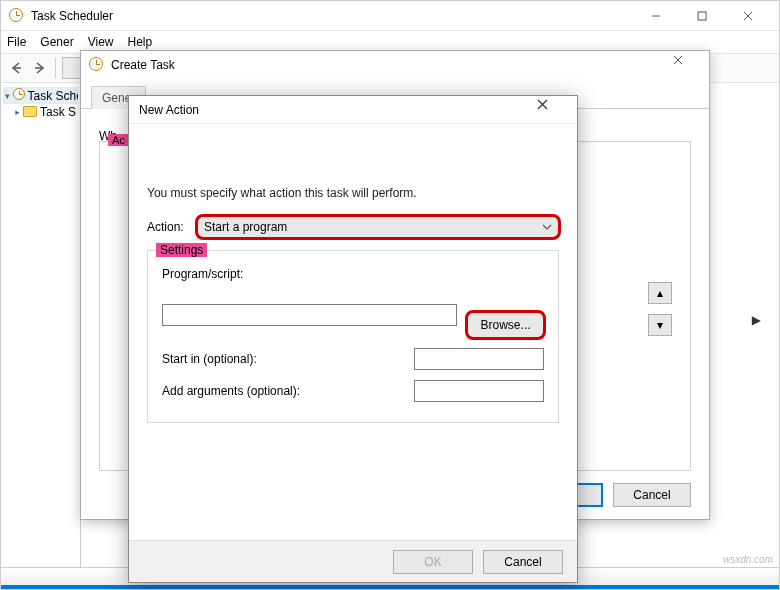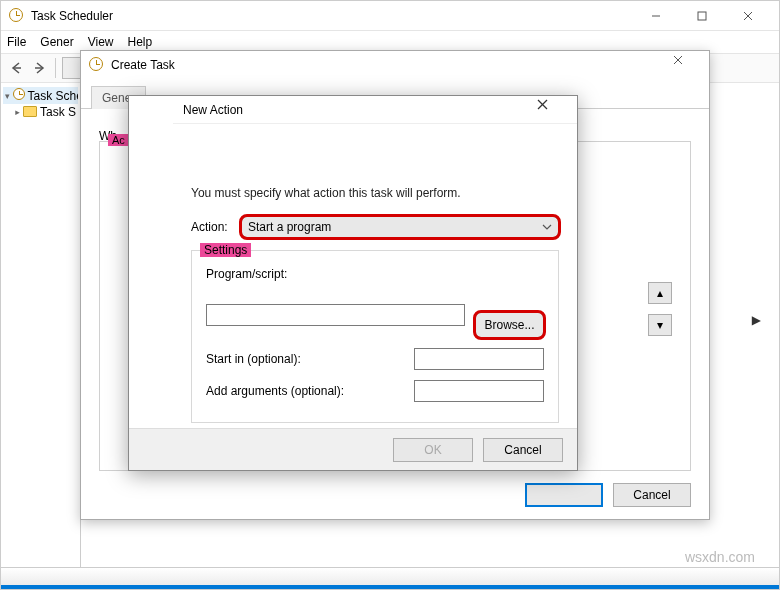--- a/index.html
+++ b/index.html
@@ -25,42 +25,42 @@
     .tree { width: 80px; border-right: 1px solid #ccc; padding: 4px 2px; }
     .tree-item { display: flex; align-items: center; gap: 3px; padding: 1px 2px; white-space: nowrap; overflow: hidden; }
     .tree-item.sel { background: rgba(0,120,215,0.12); }
     .tree-chev { width: 9px; text-align: center; color: #666; font-size: 9px; }
     
     .main-area { flex: 1; background: #fff; position: relative; }
     .arrow-right { position: absolute; right: 18px; top: 230px; color: #333; }
     
     .statusbar { position: absolute; bottom: 0; left: 0; right: 0; height: 22px; background: linear-gradient(#fff,#e8e8e8); border-top: 1px solid #ccc; }
     .statusbar::after { content: ""; position: absolute; bottom: 0; left: 0; right: 0; height: 4px; background: #0078d7; }
-    .watermark { position: absolute; bottom: 24px; right: 24px; font-size: 14px; color: #bbb; }
+    .watermark { position: absolute; bottom: 24px; right: 6px; font-size: 10px; color: #bbb; font-style: italic; }
     
     
     .create-task { position: absolute; left: 80px; top: 50px; width: 630px; height: 470px; background: #fff; border: 1px solid #aaa; box-shadow: 0 3px 12px rgba(0,0,0,0.25); }
     .ct-title { height: 28px; display: flex; align-items: center; padding: 0 8px; background: #fff; }
     .ct-title .icon { width: 16px; height: 16px; margin-right: 6px; }
     .ct-title .title { flex: 1; }
     .ct-close { width: 28px; height: 20px; text-align: center; color: #555; }
     .ct-tabs { display: flex; padding: 6px 10px 0 10px; gap: 2px; border-bottom: 1px solid #ccc; }
     .ct-tab { padding: 4px 10px; background: #f0f0f0; border: 1px solid #ccc; border-bottom: none; position: relative; top: 1px; color: #555; }
     .ct-body { padding: 14px 18px; }
     .ct-row { margin: 6px 0; }
     .ct-frame { position: absolute; left: 18px; right: 18px; top: 90px; bottom: 48px; border: 1px solid #d0d0d0; }
     .ct-frame-lbl { position: absolute; top: -8px; left: 8px; background: #ec4899; padding: 0 4px; font-size: 11px; text-align: right; }
     .ct-actions-panel { position: absolute; right: 18px; top: 40px; display: flex; flex-direction: column; gap: 10px; }
     .ct-btn { width: 78px; height: 24px; background: #e8e8e8; border: 1px solid #adadad; }
     .ct-btn.default { border: 2px solid #0078d7; }
     .ct-bottom { position: absolute; bottom: 12px; right: 18px; display: flex; gap: 10px; }
     .ct-small-btn { width: 24px; height: 22px; background: #e8e8e8; border: 1px solid #adadad; display: flex; align-items: center; justify-content: center; }
     
     
-    .new-action { position: absolute; left: 128px; top: 95px; width: 450px; height: 376px; background: #fff; border: 1px solid #888; box-shadow: 0 4px 20px rgba(0,0,0,0.35); padding-left: 44px; }
+    .new-action { position: absolute; left: 128px; top: 95px; width: 450px; height: 488px; background: #fff; border: 1px solid #888; box-shadow: 0 4px 20px rgba(0,0,0,0.35); }
     .na-title { height: 28px; display: flex; align-items: center; padding: 0 10px; background: #fff; border-bottom: 1px solid #eee; }
     .na-title .title { flex: 1; }
     .na-close { width: 30px; height: 22px; text-align: center; color: #333; font-size: 14px; }
     .na-body { padding: 14px 18px; }
     .na-msg { margin-bottom: 16px; color: #222; margin-top: 48px; }
     .na-row { display: flex; align-items: center; margin-bottom: 12px; }
     .na-label { width: 50px; }
     .na-select { flex: 1; height: 22px; border: 1px solid #7a7a7a; background: #e8e8e8; padding: 0 6px; display: flex; align-items: center; justify-content: space-between; }
     .highlight-red { outline: 3px solid #d40000; outline-offset: -1px; border-radius: 6px; }
     

